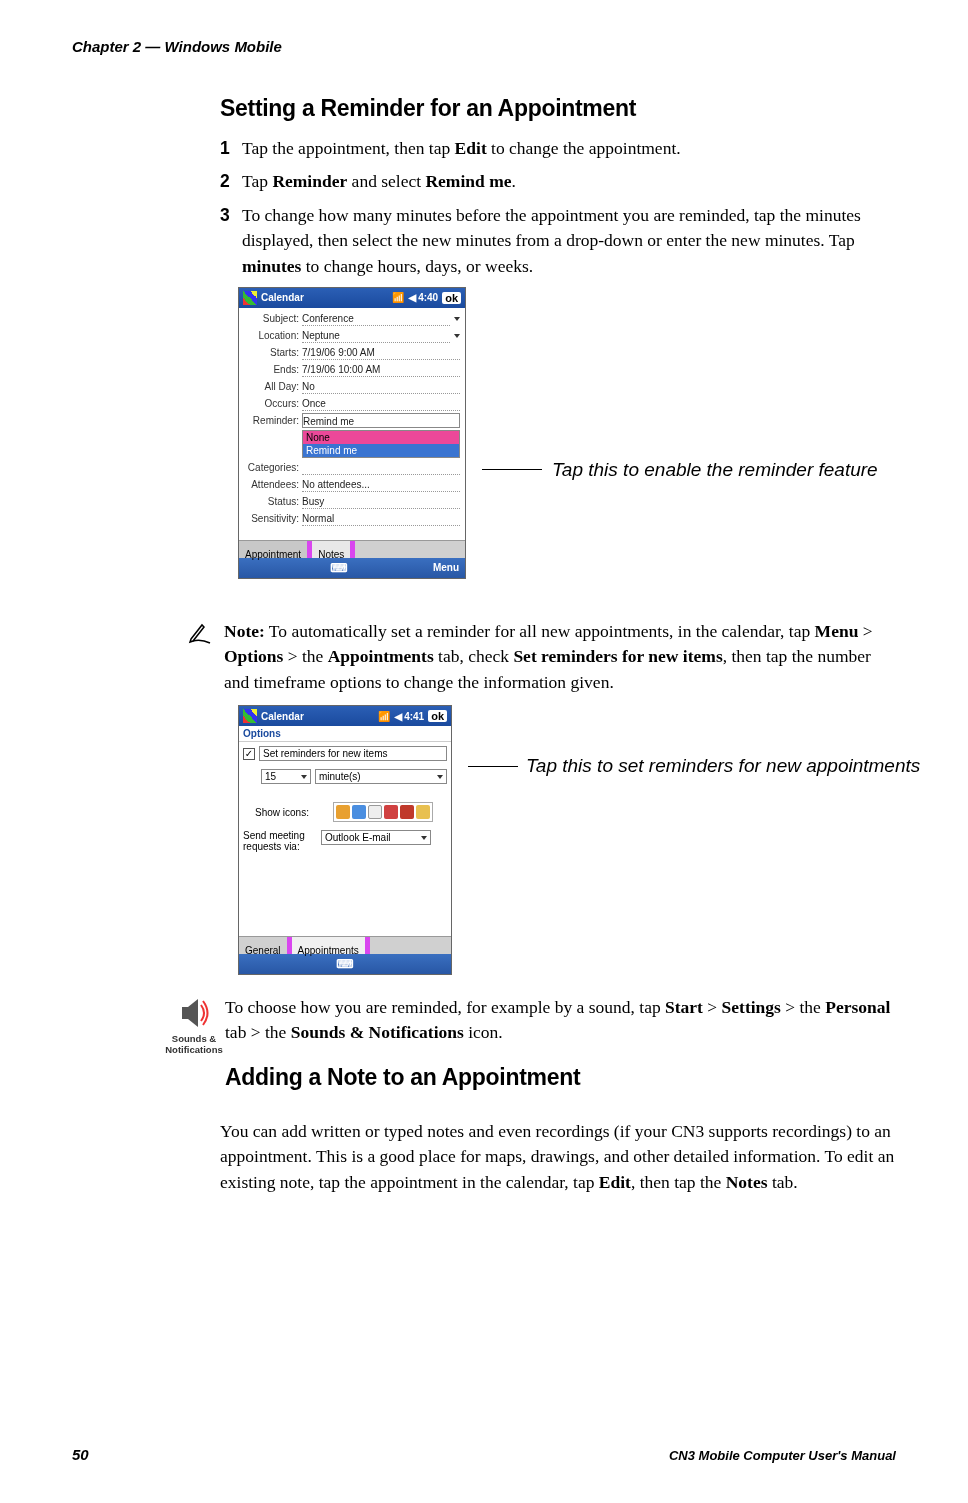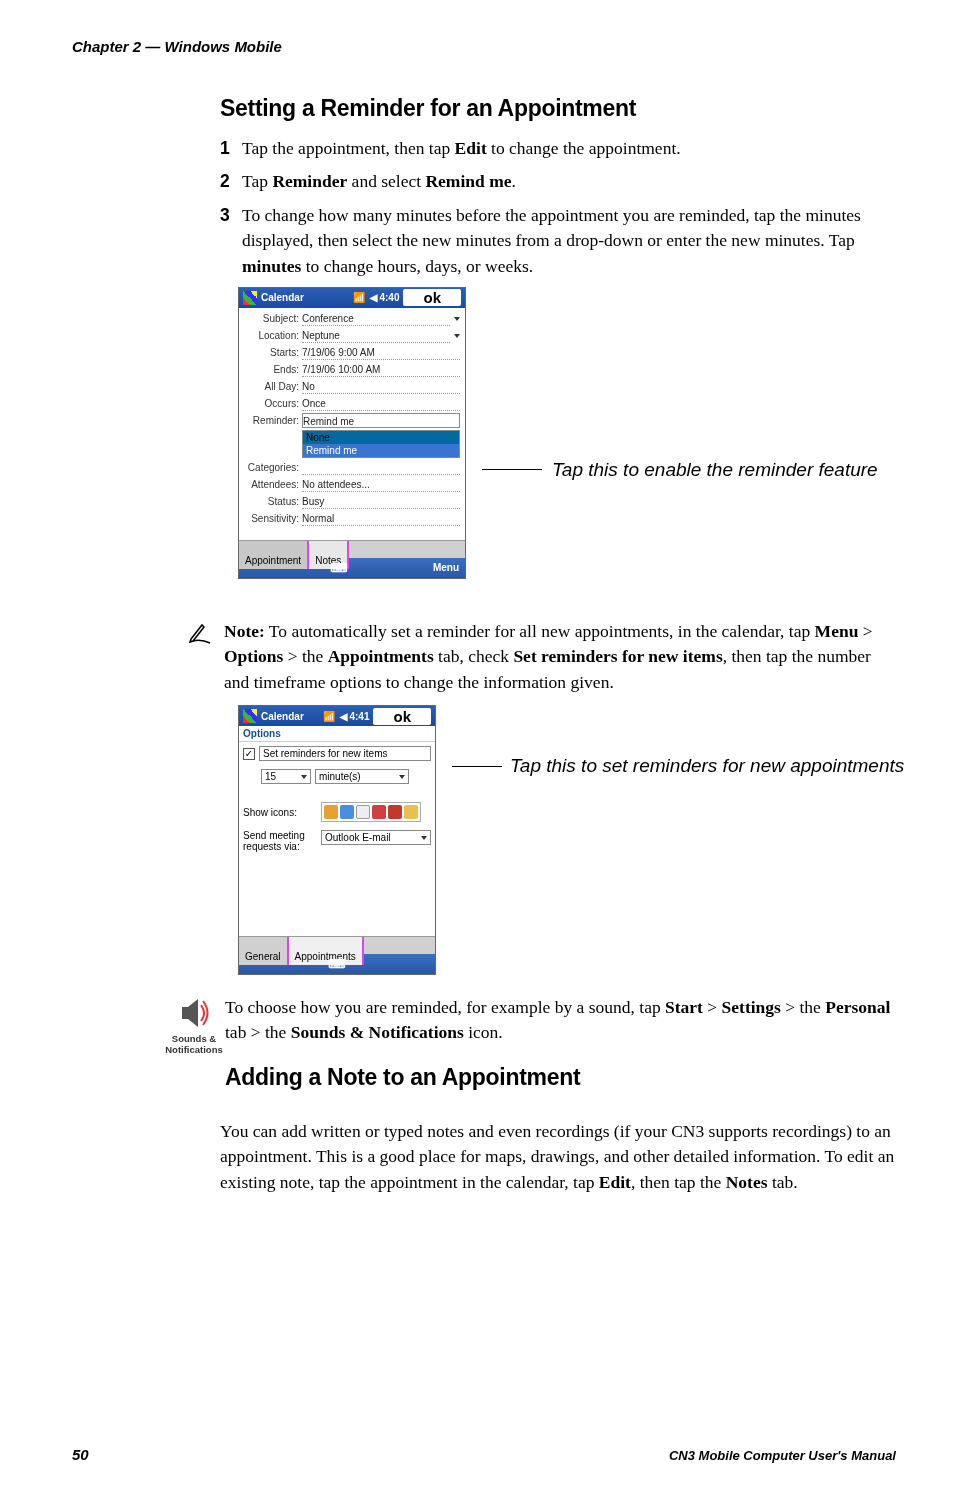--- a/index.html
+++ b/index.html
@@ -68,22 +68,22 @@
       padding: 0 4px;
       font-weight: bold;
     }
     .wm-title .flag {
       width: 14px; height: 14px;
       background: linear-gradient(45deg, #e33 25%, #3b3 25% 50%, #33e 50% 75%, #ee3 75%);
       margin-right: 4px;
     }
     .wm-title .spacer { flex: 1; }
     .wm-title .ok {
-      background: #fff; color: #000; font-size: 15px;
-      padding: 0 20px; border-radius: 2px; font-weight: bold;
+      background: #fff; color: #000; font-size: 11px;
+      padding: 0 3px; border-radius: 2px; font-weight: bold;
     }
     .wm-form { padding: 3px 5px 2px 5px; }
     .wm-row {
       display: flex;
       align-items: center;
       margin-bottom: 1px;
       height: 16px;
     }
     .wm-label {
       width: 58px;
@@ -95,42 +95,42 @@
     .wm-value {
       flex: 1;
       font-size: 10px;
       color: #222;
       border-bottom: 1px dotted #999;
       height: 15px;
       line-height: 15px;
     }
     .wm-dropdown {
       border: 1px solid #888;
-      background: #0369a1;
+      background: #ec4899;
       margin: 0 0 2px 58px;
     }
     .wm-dropdown .dd-item {
       padding: 1px 3px;
       font-size: 10px;
     }
     .wm-dropdown .dd-selected {
       background: #3a74d1;
       color: #fff;
     }
     .wm-tabs {
       display: flex;
       border-top: 1px solid #999;
       background: #d0d0d0;
       height: 18px;
     }
     .wm-tab {
-      padding: 14px 6px;
+      padding: 8px 6px;
       font-size: 10px;
       background: #e8e8e8;
-      border-right: 2px solid #d946ef;
+      border-right: 5px solid #d946ef;
     }
     .wm-tab.inactive { background: #c8c8c8; }
     .wm-bottombar {
       background: linear-gradient(to bottom, #3a6fc0, #2857a5);
       height: 20px;
       display: flex;
       justify-content: space-between;
       align-items: center;
       color: #fff;
       padding: 0 6px;
@@ -387,27 +387,27 @@
       <div class="wm-options-hdr">Options</div>
       <div class="wm-check-row">
         <span class="wm-checkbox">✓</span>
         <span style="border:1px solid #888;padding:1px 3px;flex:1;">Set reminders for new items</span>
       </div>
       <div class="wm-check-row" style="padding-left:22px;">
         <span class="wm-select" style="width:50px;">
             <span>15</span>
             <span class="caret"></span>
           </span>
-        <span class="wm-select" style="width:94px;">
+        <span class="wm-select" style="width:132px;">
             <span>minute(s)</span>
             <span class="caret"></span>
           </span>
       </div>
       <div class="wm-check-row" style="margin-top:10px;">
-        <span style="width:74px;">Show icons:</span>
+        <span style="width:74px;margin-left:12px;">Show icons:</span>
         <span class="wm-icons-row">
           <span class="wm-mini-icon" style="background:#e8a030;"></span>
           <span class="wm-mini-icon" style="background:#4a8ee0;"></span>
           <span class="wm-mini-icon" style="background:#eee;border:1px solid #999;"></span>
           <span class="wm-mini-icon" style="background:#d04040;"></span>
           <span class="wm-mini-icon" style="background:#c0392b;"></span>
           <span class="wm-mini-icon" style="background:#e8c050;"></span>
         </span>
       </div>
       <div class="wm-check-row" style="align-items:flex-start;">

